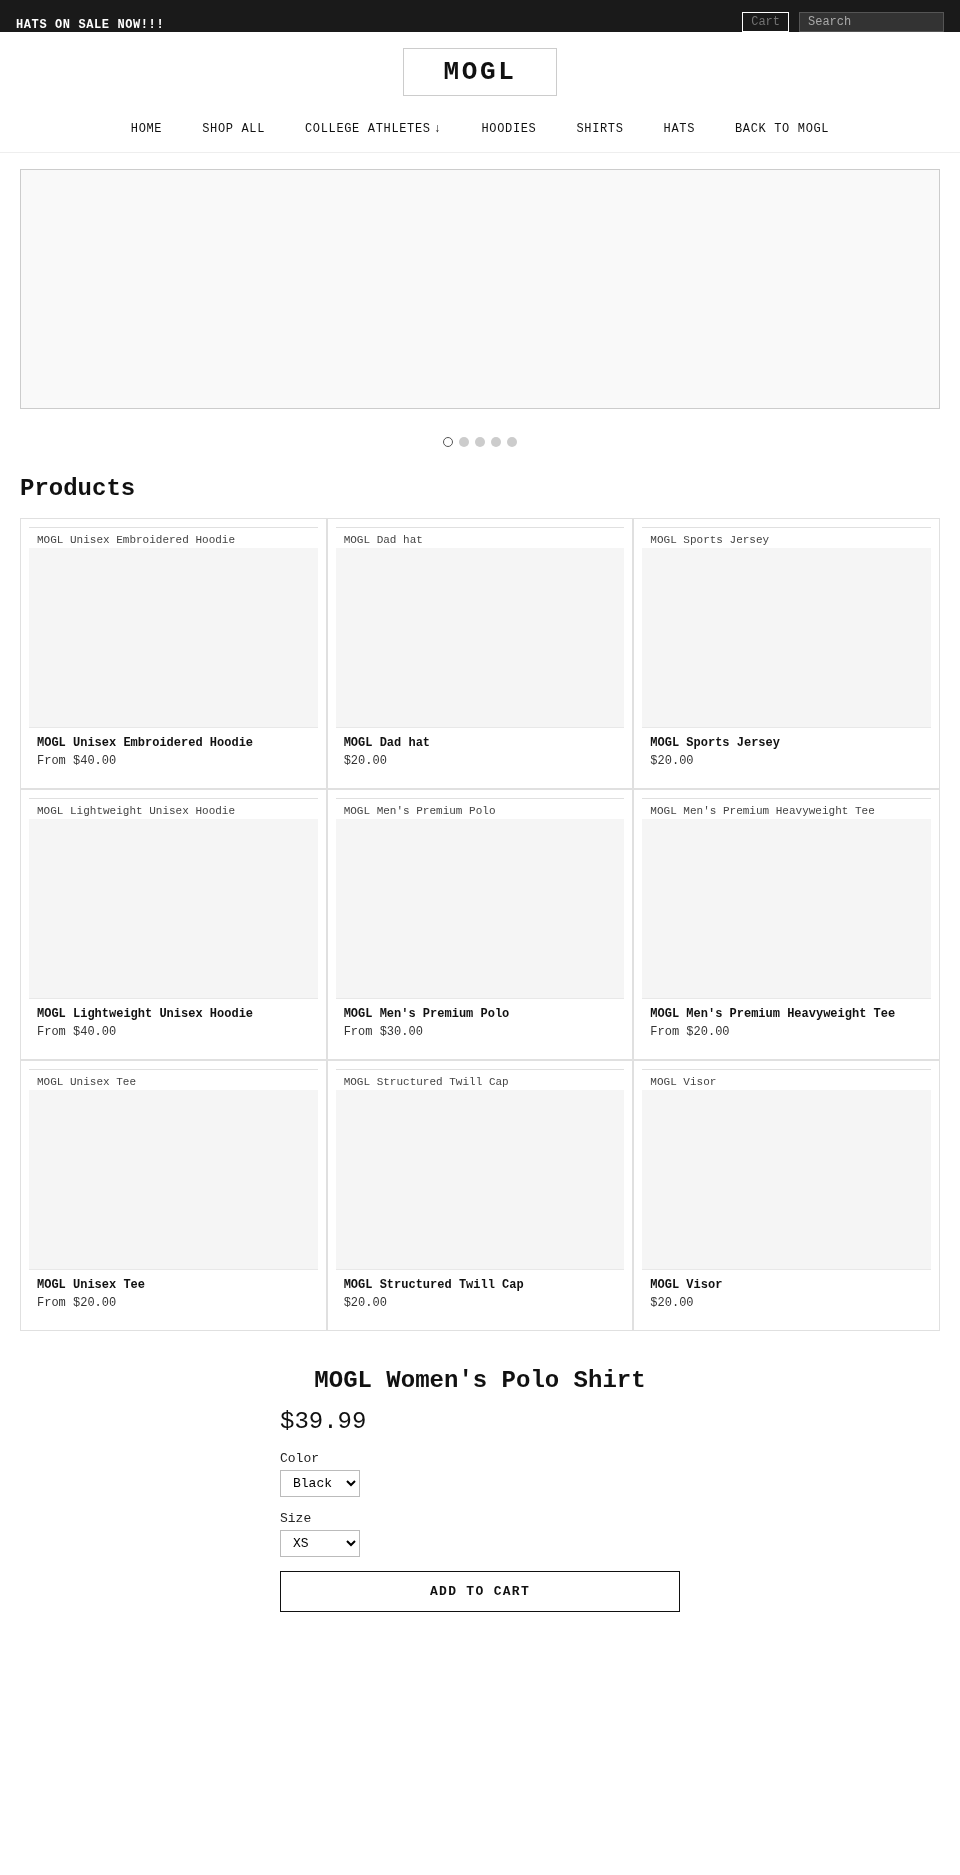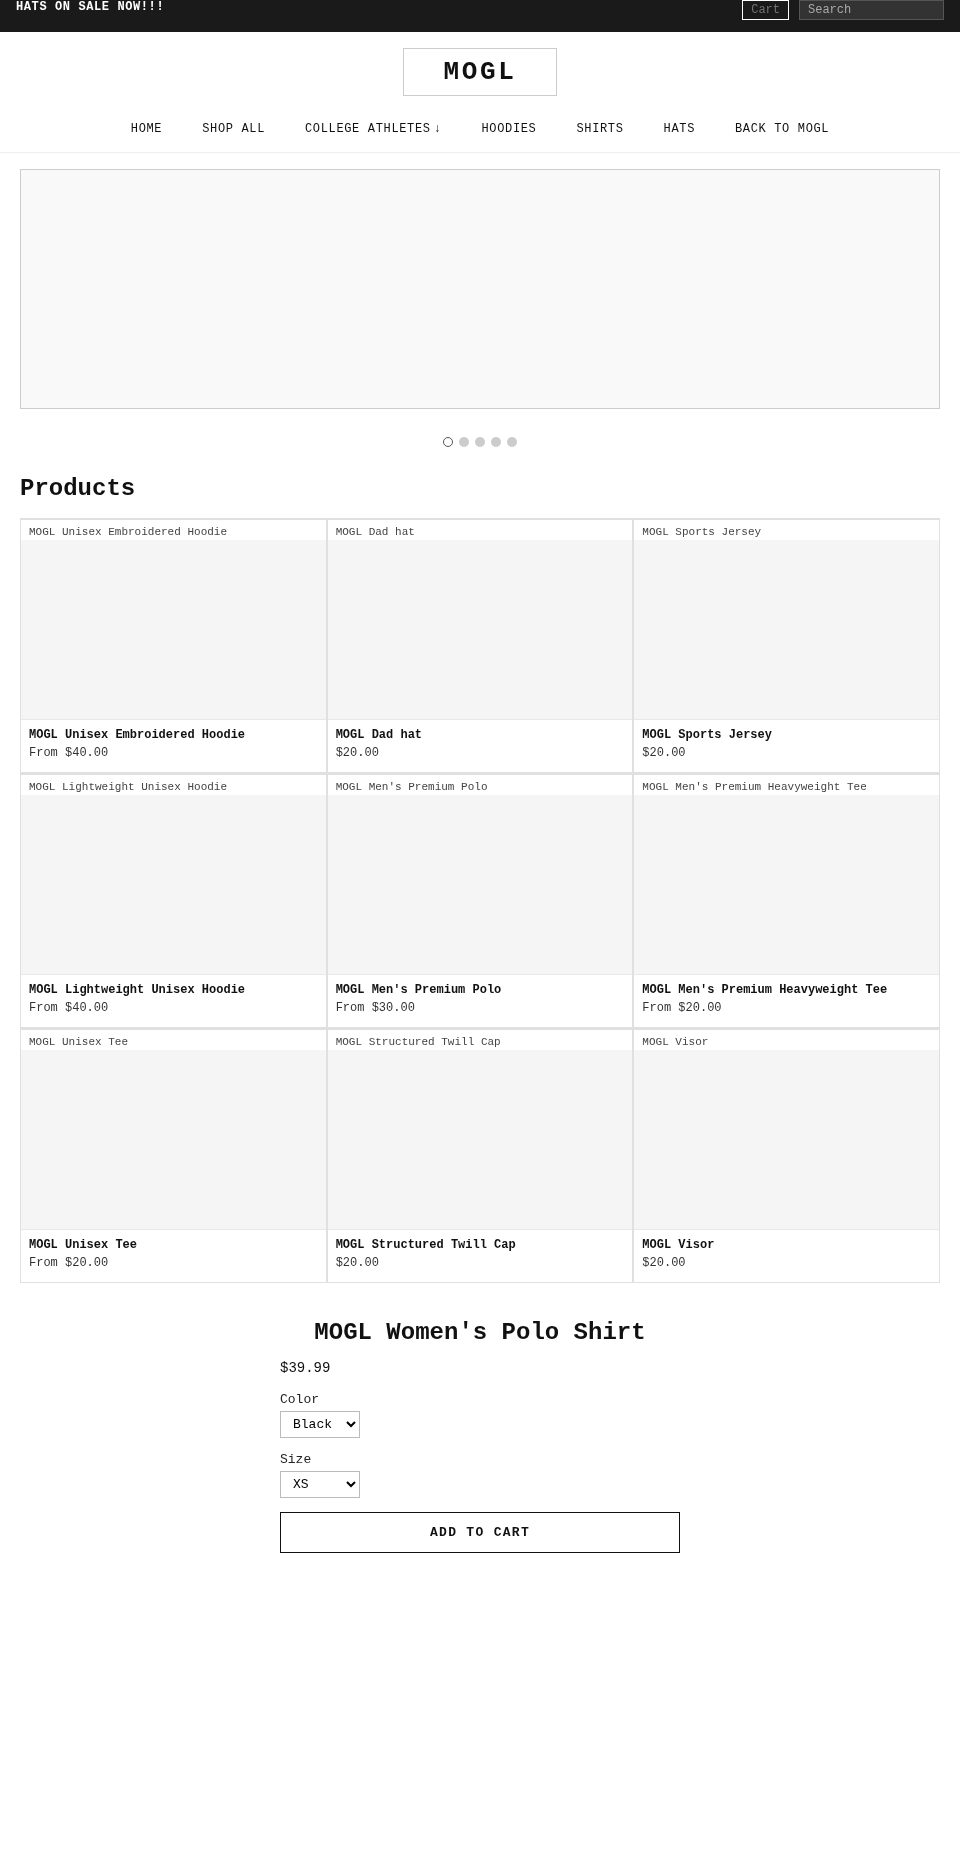--- a/index.html
+++ b/index.html
@@ -3,21 +3,21 @@
   <meta charset="utf-8">
   <style>
     * { box-sizing: border-box; margin: 0; padding: 0; }
     body { font-family: 'Courier New', Courier, monospace; background: #fff; color: #111; font-size: 13px; }
 
     
     #top-bar {
       background: #1a1a1a;
       color: #fff;
       display: flex;
-      align-items: flex-start;
+      align-items: flex-end;
       justify-content: space-between;
       padding: 0 16px;
       height: 32px;
       font-size: 12px;
     }
     #top-bar .sale-text { font-weight: bold; letter-spacing: 0.05em; }
     #top-bar .right-area { display: flex; align-items: center; gap: 10px; }
     #top-bar .cart-btn {
       color: #737373;
       border: 1px solid #fff;
@@ -100,21 +100,21 @@
     #products-section { padding: 16px 20px; }
     #products-title { font-size: 24px; font-weight: bold; margin-bottom: 16px; font-family: 'Courier New', Courier, monospace; }
 
     .products-grid {
       display: grid;
       grid-template-columns: repeat(3, 1fr);
       gap: 0;
     }
     .product-card {
       border: 1px solid #e0e0e0;
-      padding: 0;
+      padding: 8px;
       cursor: pointer;
     }
     .product-card-image {
       width: 100%;
       height: 180px;
       background: #f5f5f5;
       border-bottom: 1px solid #e8e8e8;
     }
     .product-card-info {
       padding: 8px 8px 12px 8px;
@@ -150,21 +150,21 @@
       text-align: left;
     }
     #product-detail-title {
       font-size: 24px;
       font-weight: bold;
       font-family: 'Courier New', Courier, monospace;
       margin-bottom: 14px;
       text-align: center;
     }
     #product-detail-price {
-      font-size: 14px;
+      font-size: 24px;
       margin-bottom: 16px;
     }
     .detail-label {
       font-size: 13px;
       margin-bottom: 4px;
       color: #222;
     }
     .detail-select {
       display: block;
       border: 1px solid #bbb;

